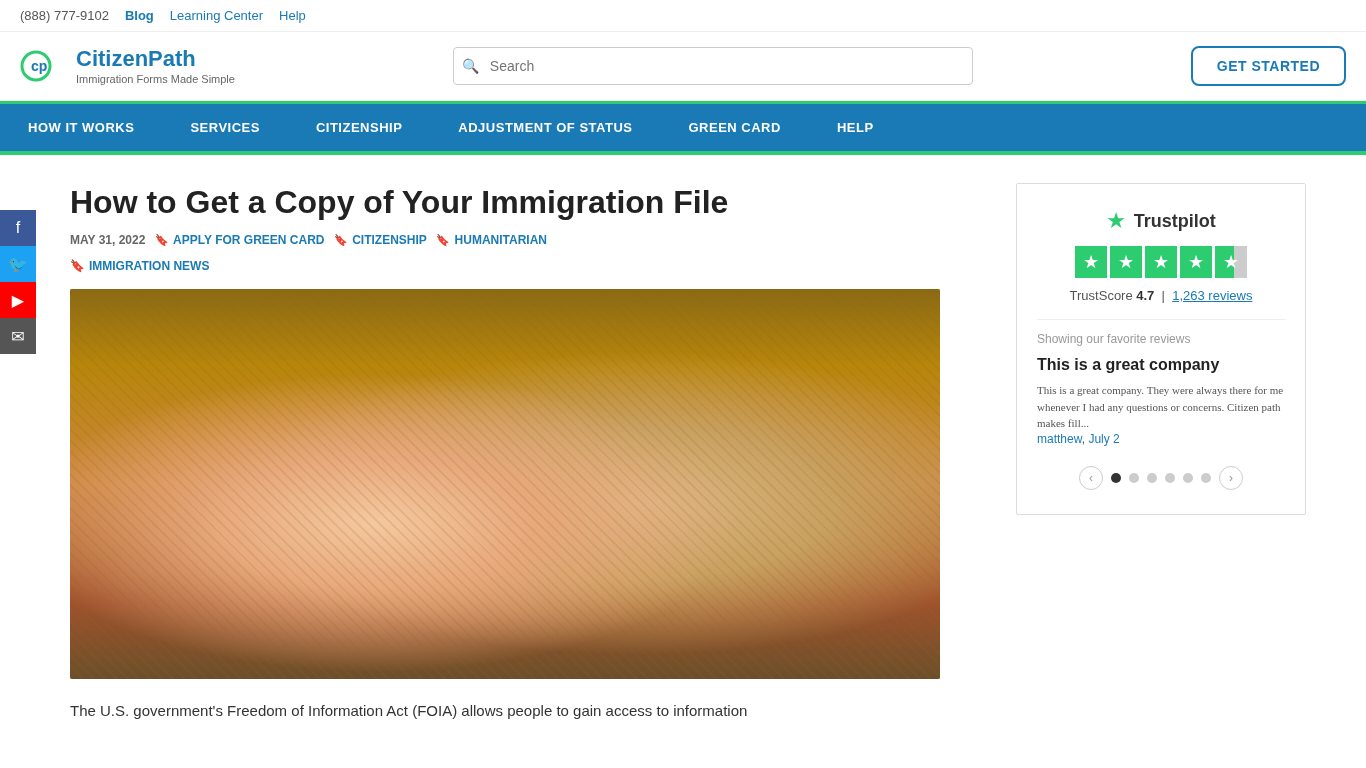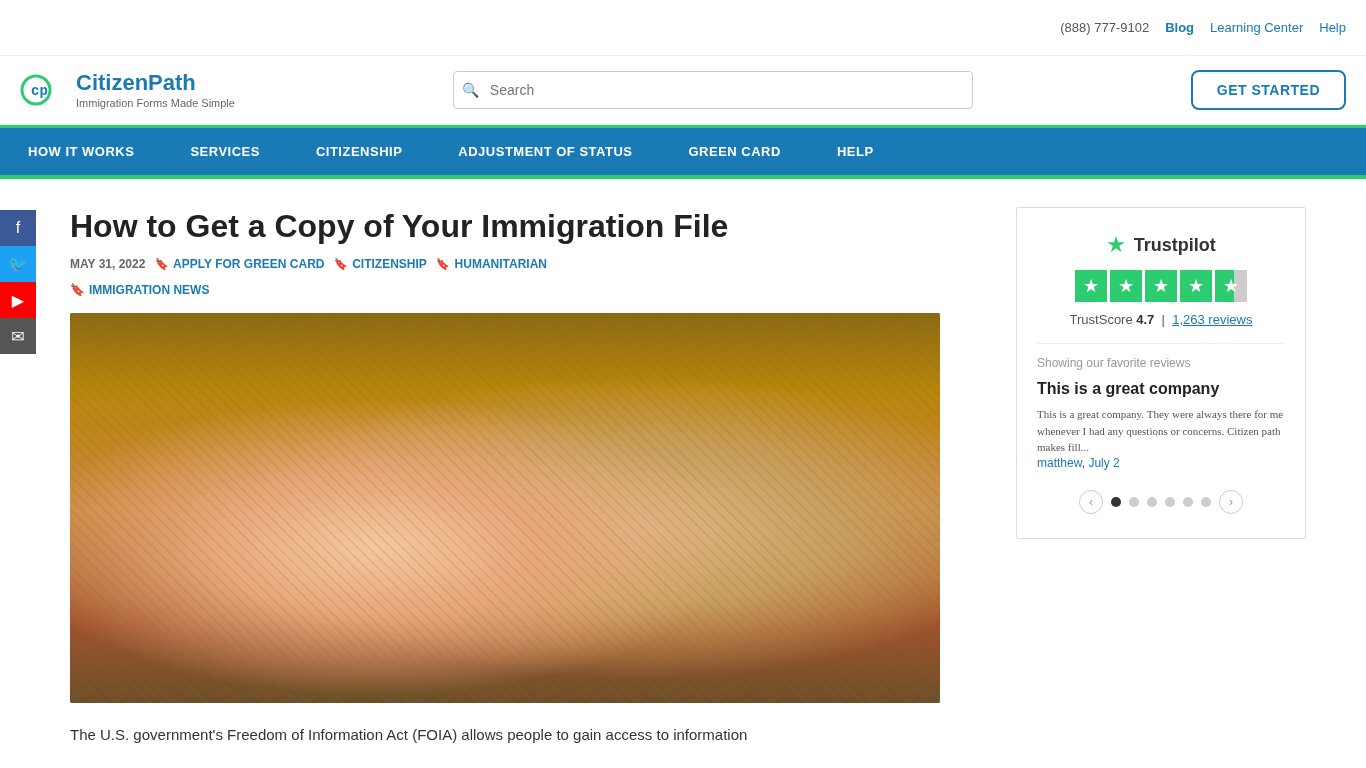--- a/index.html
+++ b/index.html
@@ -2,23 +2,22 @@
 <html><head>
   <meta charset="utf-8">
   <style>
     * { margin: 0; padding: 0; box-sizing: border-box; }
     body { font-family: Arial, sans-serif; font-size: 14px; color: #333; background: #fff; width: 1366px; }
 
     
     .top-bar {
       background: #fff;
       display: flex;
-      justify-content: flex-end;
-      align-items: center;
-      padding: 20px 20px;
+      align-items: center;
+      padding: 8px 20px;
       border-bottom: 1px solid #eee;
       gap: 16px;
     }
     .top-bar .phone { color: #555; font-size: 13px; }
     .top-bar a { color: #1a7ab5; font-size: 13px; text-decoration: none; }
     .top-bar a.blog { font-weight: bold; color: #1a7ab5; }
 
     
     .header {
       display: flex;
@@ -32,21 +31,20 @@
       display: flex;
       align-items: center;
       gap: 8px;
     }
     .logo-icon {
       display: flex;
       align-items: center;
       justify-content: flex-end;
       width: 48px;
       height: 48px;
-      font-family: Liberation Mono, monospace;
     }
     .logo-text { line-height: 1.2; }
     .logo-text .brand { font-size: 22px; font-weight: bold; color: #1a7ab5; }
     .logo-text .tagline { font-size: 11px; color: #666; }
 
     .search-bar {
       flex: 1;
       max-width: 520px;
       margin: 0 30px;
       position: relative;

